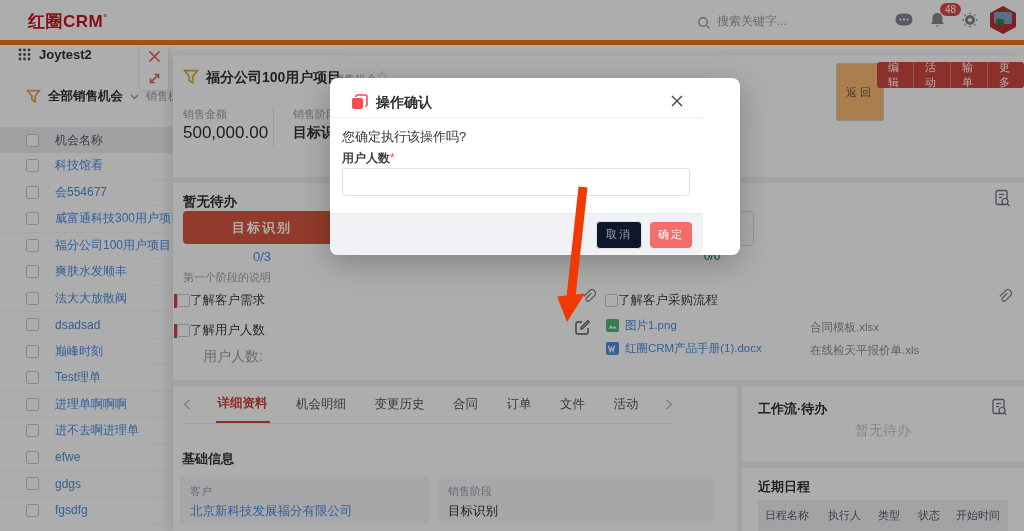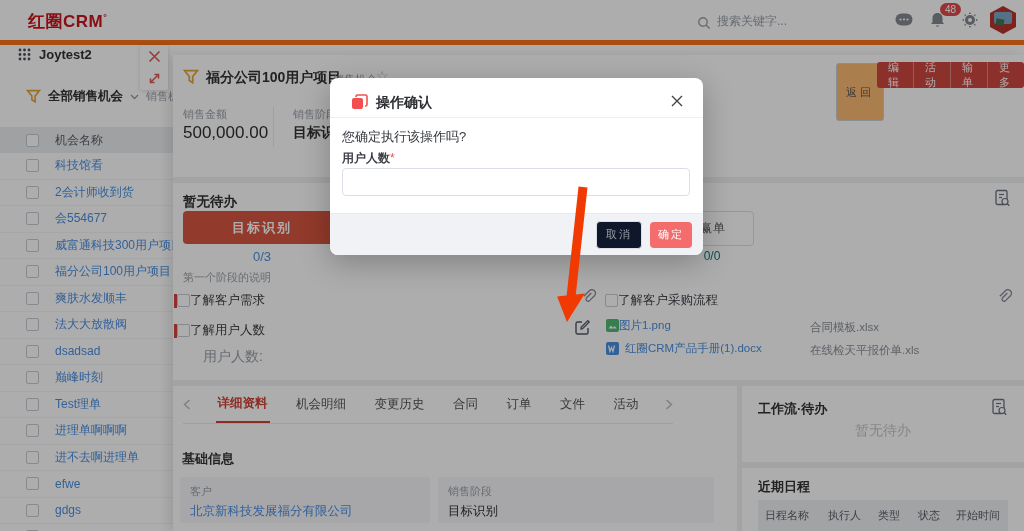--- a/index.html
+++ b/index.html
@@ -34,21 +34,21 @@
   .tabs{position:absolute;left:183px;top:386px;width:490px;height:37px;display:flex;align-items:center;justify-content:space-between;border-bottom:1px solid #e8eaee;font-size:12.5px;color:#555;}
   .tab{padding:0 2px;height:35px;display:flex;align-items:center;}
   .tab.active{color:#cf4236;font-weight:bold;border-bottom:2px solid #cf4236;}
   .fieldcard{position:absolute;background:#f6f7f9;border-radius:3px;padding:7px 10px;box-sizing:border-box;}
   .fieldcard .flabel{font-size:11px;color:#9aa0a8;margin-bottom:4px;}
   
   .thead{position:absolute;background:#eef0f2;color:#5a6068;font-size:11px;display:flex;align-items:center;}
   
   .overlay{position:absolute;left:0;top:0;width:1024px;height:531px;background:rgba(0,0,0,0.32);z-index:10;}
   .modal{position:absolute;left:330px;top:78px;width:373px;height:177px;background:#fff;border-radius:8px;z-index:20;
-         box-shadow:0 8px 30px rgba(0,0,0,0.25);}
+         box-shadow:0 8px 30px rgba(0,0,0,0.25);padding-left:37px;}
   .modal-footer{position:absolute;left:0;top:135px;width:373px;height:42px;background:#f0f2f6;border-top:1px solid #e8ecf2;border-radius:0 0 8px 8px;display:flex;align-items:center;justify-content:flex-end;gap:8px;padding-right:11px;box-sizing:border-box;}
   .mbtn-cancel{width:44px;height:26px;display:flex;align-items:center;justify-content:center;background:#0f172a;border:1px solid #dcdfe6;border-radius:4px;color:#9aa0a8;font-size:11px;letter-spacing:2px;}
   .mbtn-ok{width:42px;height:26px;display:flex;align-items:center;justify-content:center;background:#f56c6c;border-radius:4px;color:#fff;font-size:11px;letter-spacing:2px;}
   .minput{position:absolute;left:12px;top:90px;width:348px;height:28px;border:1px solid #dcdfe6;border-radius:4px;box-sizing:border-box;font-size:12px;padding:0 8px;outline:none;}
   .mini{position:absolute;left:140px;top:45px;width:28px;height:45px;background:#fff;box-shadow:0 1px 4px rgba(0,0,0,0.15);border-radius:2px;z-index:3;display:flex;flex-direction:column;align-items:center;justify-content:space-around;}
   .fileicon{display:inline-block;width:13px;height:13px;border-radius:2px;flex:none;position:relative;}
   .hex{width:26px;height:28px;clip-path:polygon(50% 0,100% 25%,100% 75%,50% 100%,0 75%,0 25%);background:#b8332e;position:relative;overflow:hidden;}
   .hex .pic{position:absolute;left:4px;top:6px;width:18px;height:12px;background:#7fa6c9;border-radius:2px;}
   .hex .pic2{position:absolute;left:6px;top:13px;width:8px;height:6px;background:#3d7a4f;transform:rotate(10deg);}
 </style>
@@ -120,24 +120,20 @@
       <span class="cb"></span>
       <span style="color:#5a6068;">机会名称</span>
     </div>
     <div class="abs" style="left:0;top:85px;width:173px;">
       <div class="srow">
           <span class="cb"></span>
           <span class="rtxt">科技馆看</span>
         </div>
       <div class="srow">
           <span class="cb"></span>
-          <span class="rtxt">2会计师收到货</span>
-        </div>
-      <div class="srow">
-          <span class="cb"></span>
           <span class="rtxt">会554677</span>
         </div>
       <div class="srow">
           <span class="cb"></span>
           <span class="rtxt">威富通科技300用户项目</span>
         </div>
       <div class="srow">
           <span class="cb"></span>
           <span class="rtxt">福分公司100用户项目</span>
         </div>
@@ -255,21 +251,21 @@
       </svg>
     <div class="abs gray" style="left:30px;top:165px;font-size:14px;">用户人数:</div>
 
     <div class="task" style="left:432px;top:109px;">
       <span class="cb"></span>
       <span style="font-size:12.5px;color:#3c3f45;">了解客户采购流程</span>
     </div>
     <svg class="abs" style="left:824px;top:106px;" width="16" height="17" viewBox="0 0 16 17">
         <path d="M11.5 4.5 l-5.5 5.5 a2.3 2.3 0 0 0 3.2 3.2 l6 -6 a4 4 0 0 0 -5.6 -5.6 l-6.5 6.5" fill="none" stroke="#858b94" stroke-width="1.4" transform="scale(0.9)"></path>
       </svg>
-    <div class="abs" style="left:433px;top:135px;display:flex;align-items:center;">
+    <div class="abs" style="left:433px;top:135px;display:flex;align-items:center;gap:6px;">
       <span class="fileicon" style="background:#52b974;"><svg width="13" height="13" viewBox="0 0 13 13">
             <path d="M2.5 9.5 l2.5 -3 2 2.2 1.6 -1.7 2 2.5 Z" fill="#fff"></path>
           </svg></span>
       <span class="lnk" style="font-size:11.5px;">图片1.png</span>
     </div>
     <div class="abs" style="left:433px;top:158px;display:flex;align-items:center;gap:6px;">
       <span class="fileicon" style="background:#4a90e2;"><svg width="13" height="13" viewBox="0 0 13 13">
             <path d="M2.5 3.5 l1.5 6 1.5 -4 1.5 4 1.5 -6" fill="none" stroke="#fff" stroke-width="1.2"></path>
           </svg></span>
       <span class="lnk" style="font-size:11.5px;">红圈CRM产品手册(1).docx</span>

